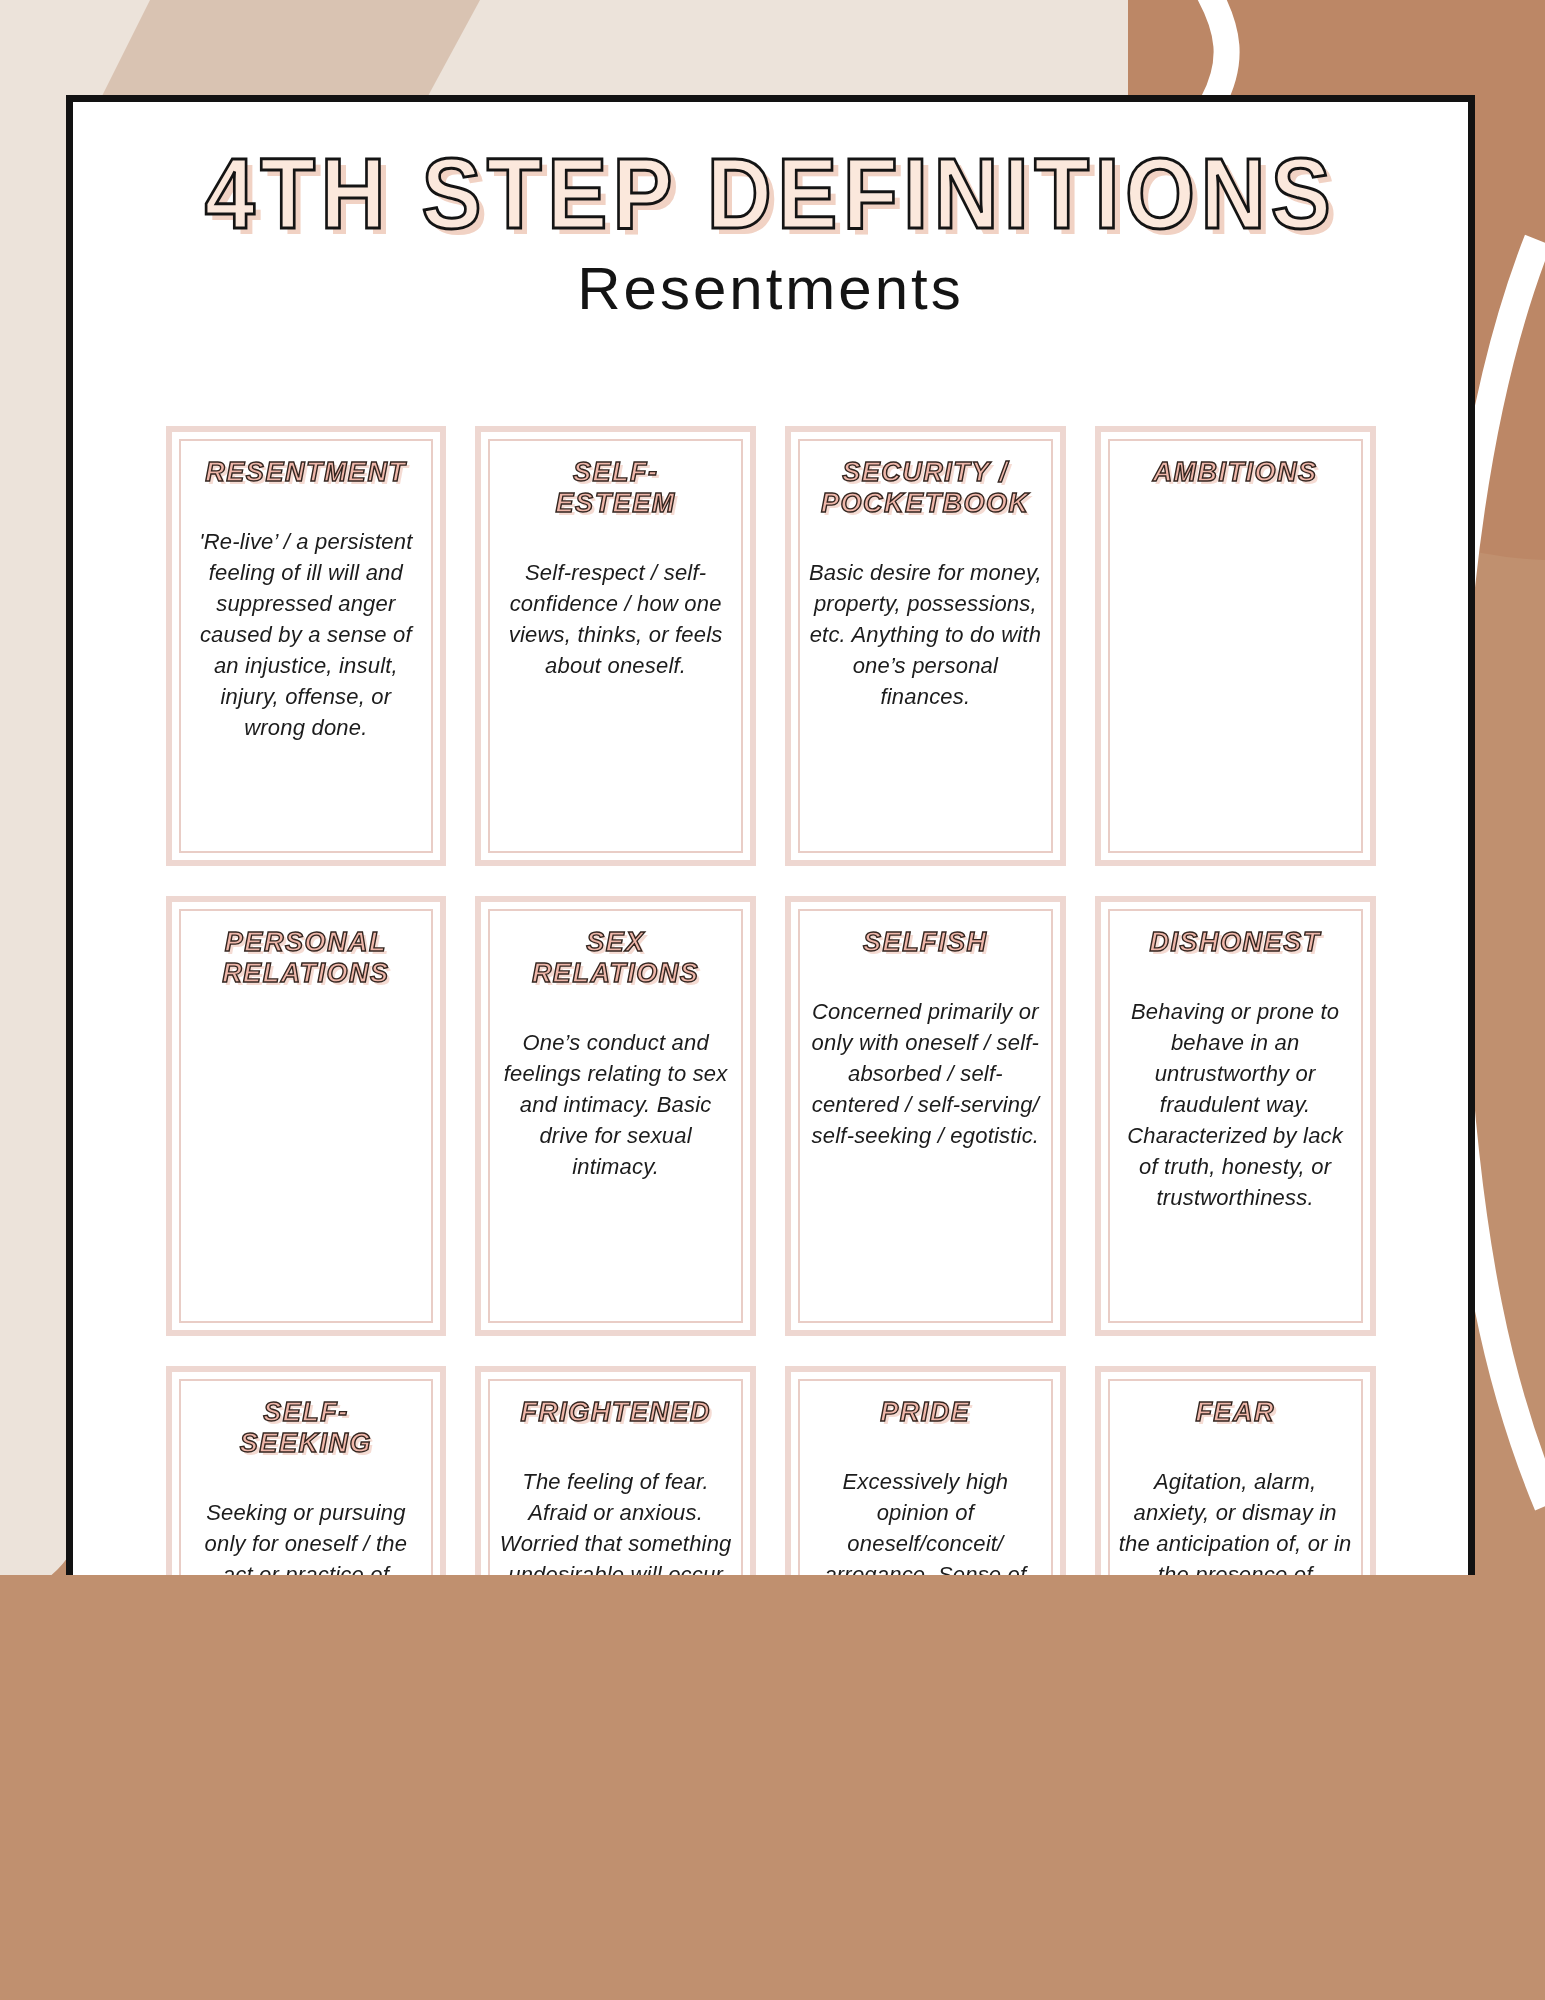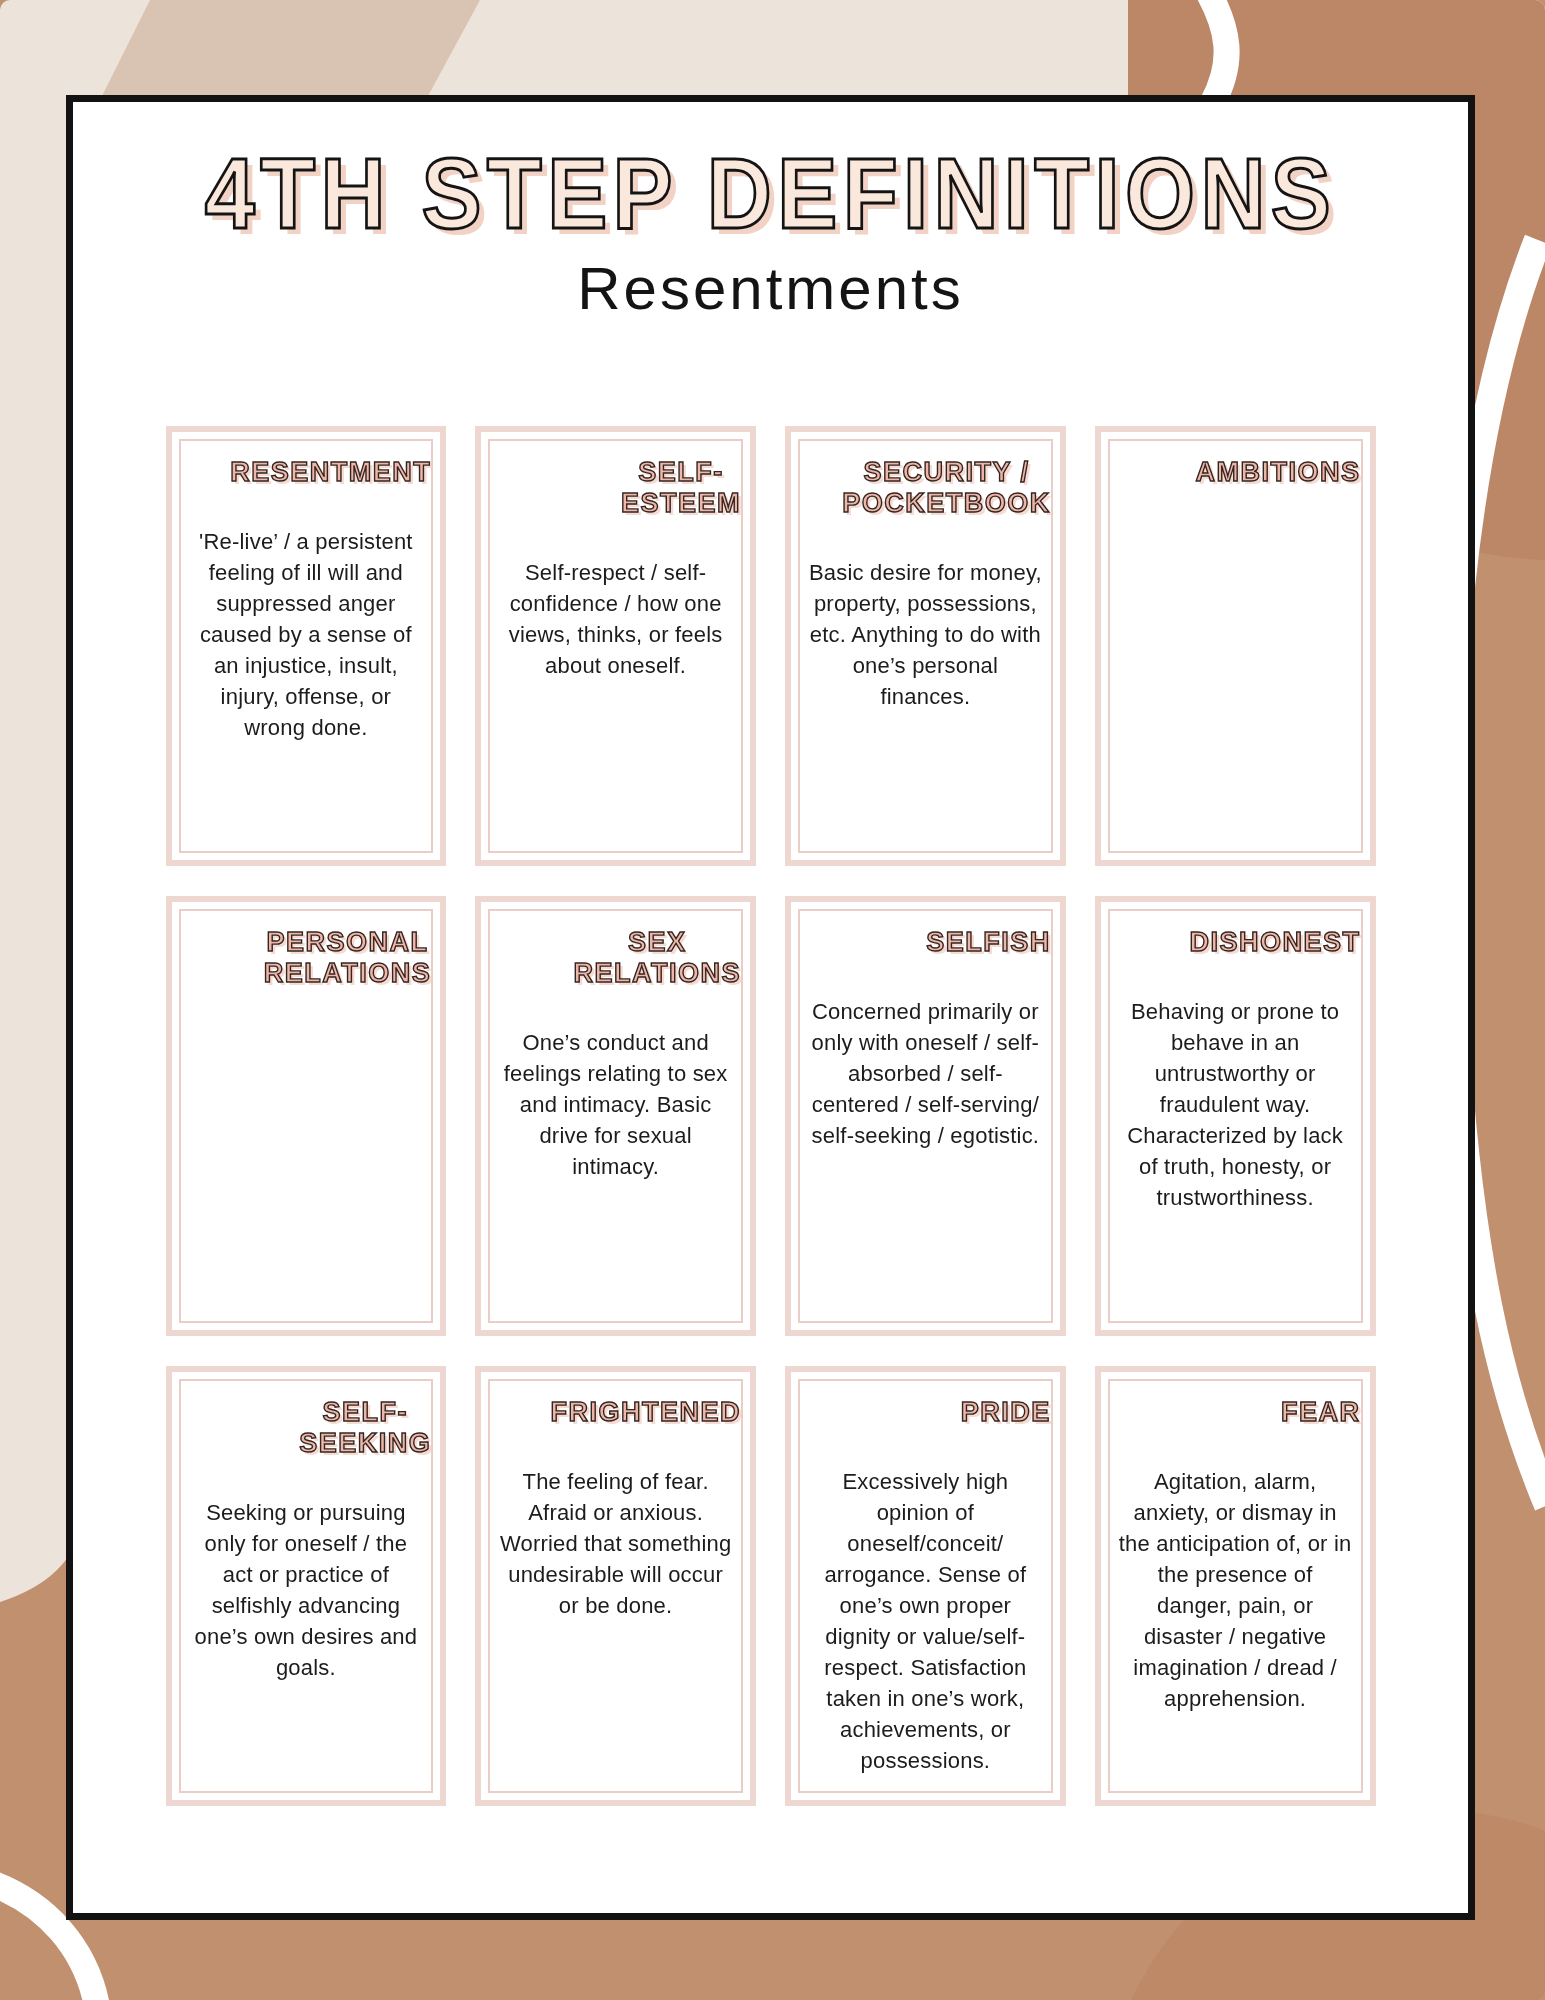--- a/index.html
+++ b/index.html
@@ -1,18 +1,18 @@
 <!DOCTYPE html>
 <html><head>
 <meta charset="utf-8">
 <style>
   html,body { margin:0; padding:0; background:#c0906f; }
   .canvas {
-    position:relative; width:1545px; height:2000px; overflow:hidden;
-    font-family:"Liberation Sans", sans-serif; background:#c0906f;border-radius:10px;
+    position:relative; width:1545px; height:1575px; overflow:hidden;
+    font-family:"Liberation Sans", sans-serif; background:#c0906f;
   }
   .bg { position:absolute; left:0; top:0; width:1545px; height:2000px; }
   .poster {
     position:absolute; left:66px; top:95px; width:1409px; height:1825px;
     box-sizing:border-box; background:#ffffff; border:7px solid #121212;
     text-align:center;
   }
   .page-title {
     margin:38px 0 0; line-height:1.06;
     font-size:100px; font-weight:700; letter-spacing:6px;
@@ -31,21 +31,21 @@
     grid-template-rows:repeat(3,440px);
     column-gap:29px; row-gap:30px;
   }
   .card {
     box-sizing:border-box; background:#ffffff;
     border:6px solid #eed7d1; padding:7px;
   }
   .card-inner {
     box-sizing:border-box; height:100%; overflow:hidden;
     border:2px solid #e9cdc6;
-    display:flex; flex-direction:column; align-items:flex-end;
+    display:flex; flex-direction:column; align-items:center;font-style:italic;
   }
   .card-title {
     margin-top:16px;
     font-size:27px; font-weight:700; letter-spacing:1.5px; line-height:1.14;
     color:#efb7aa; -webkit-text-stroke:1.4px #33251f;
     text-shadow:3px 3px 0 #f5dbd3;
     white-space:pre-line; text-align:center;
   }
   .card-body {
     margin-top:38px; padding:0 8px;

